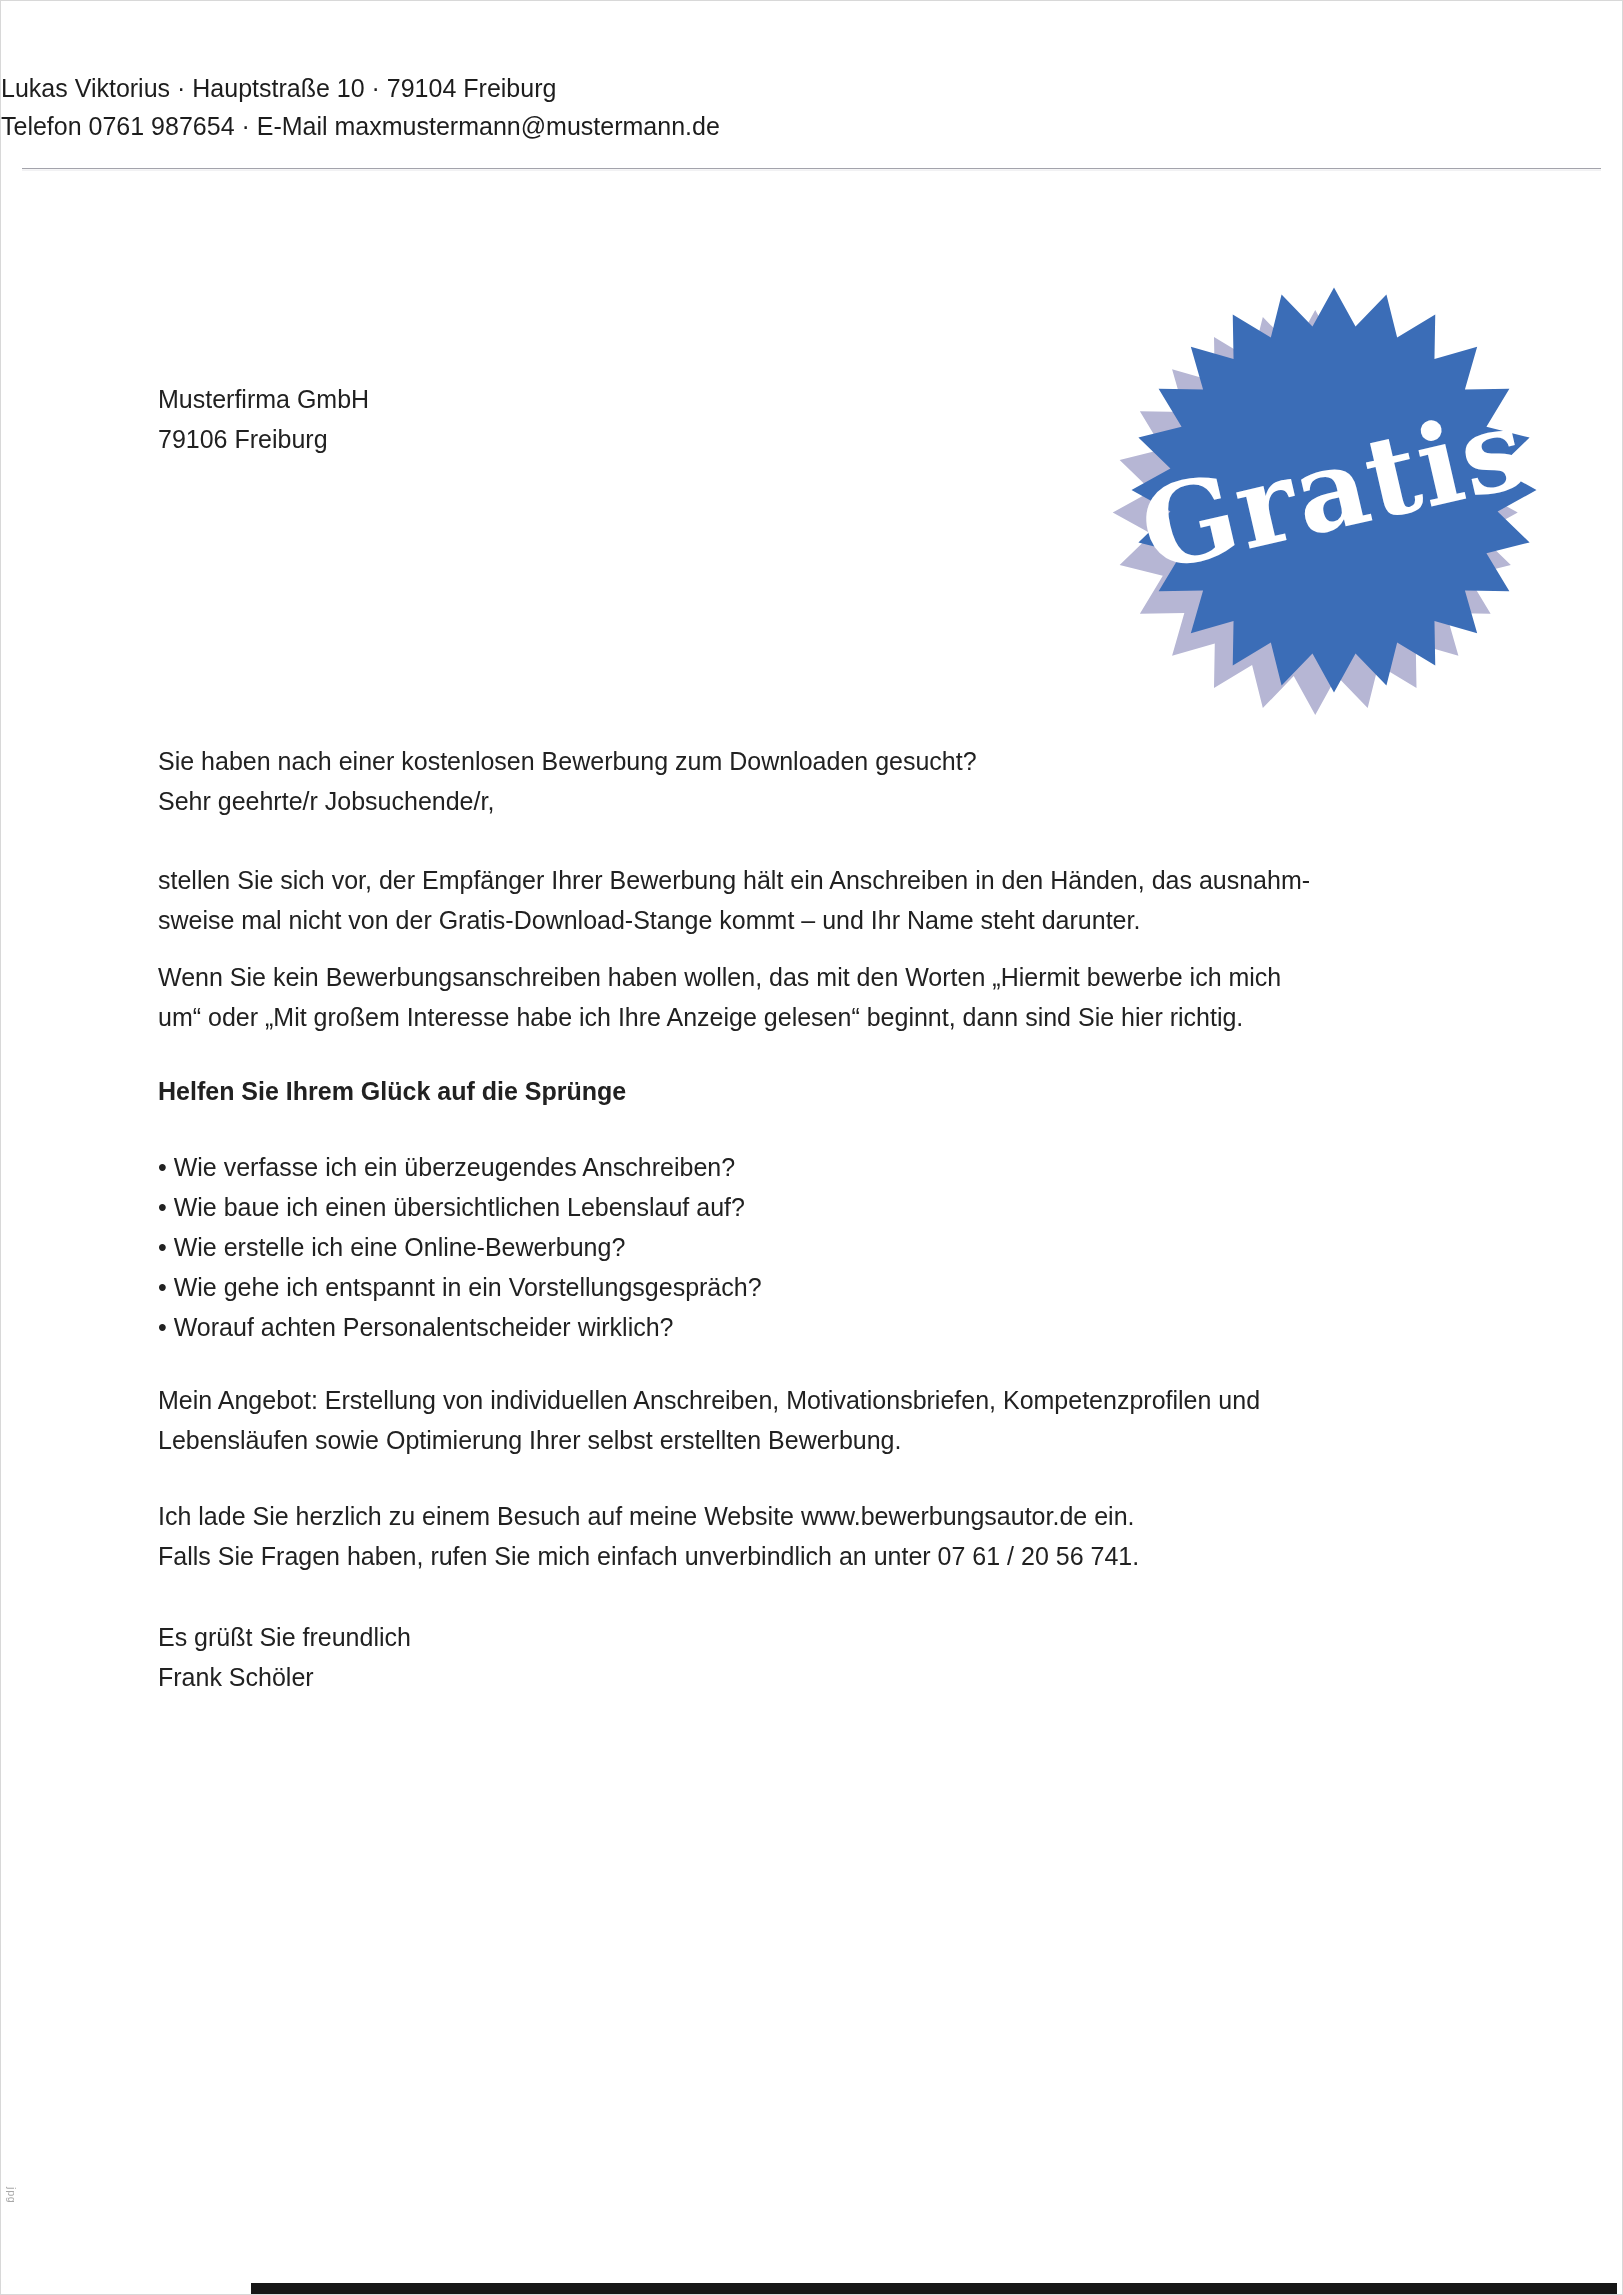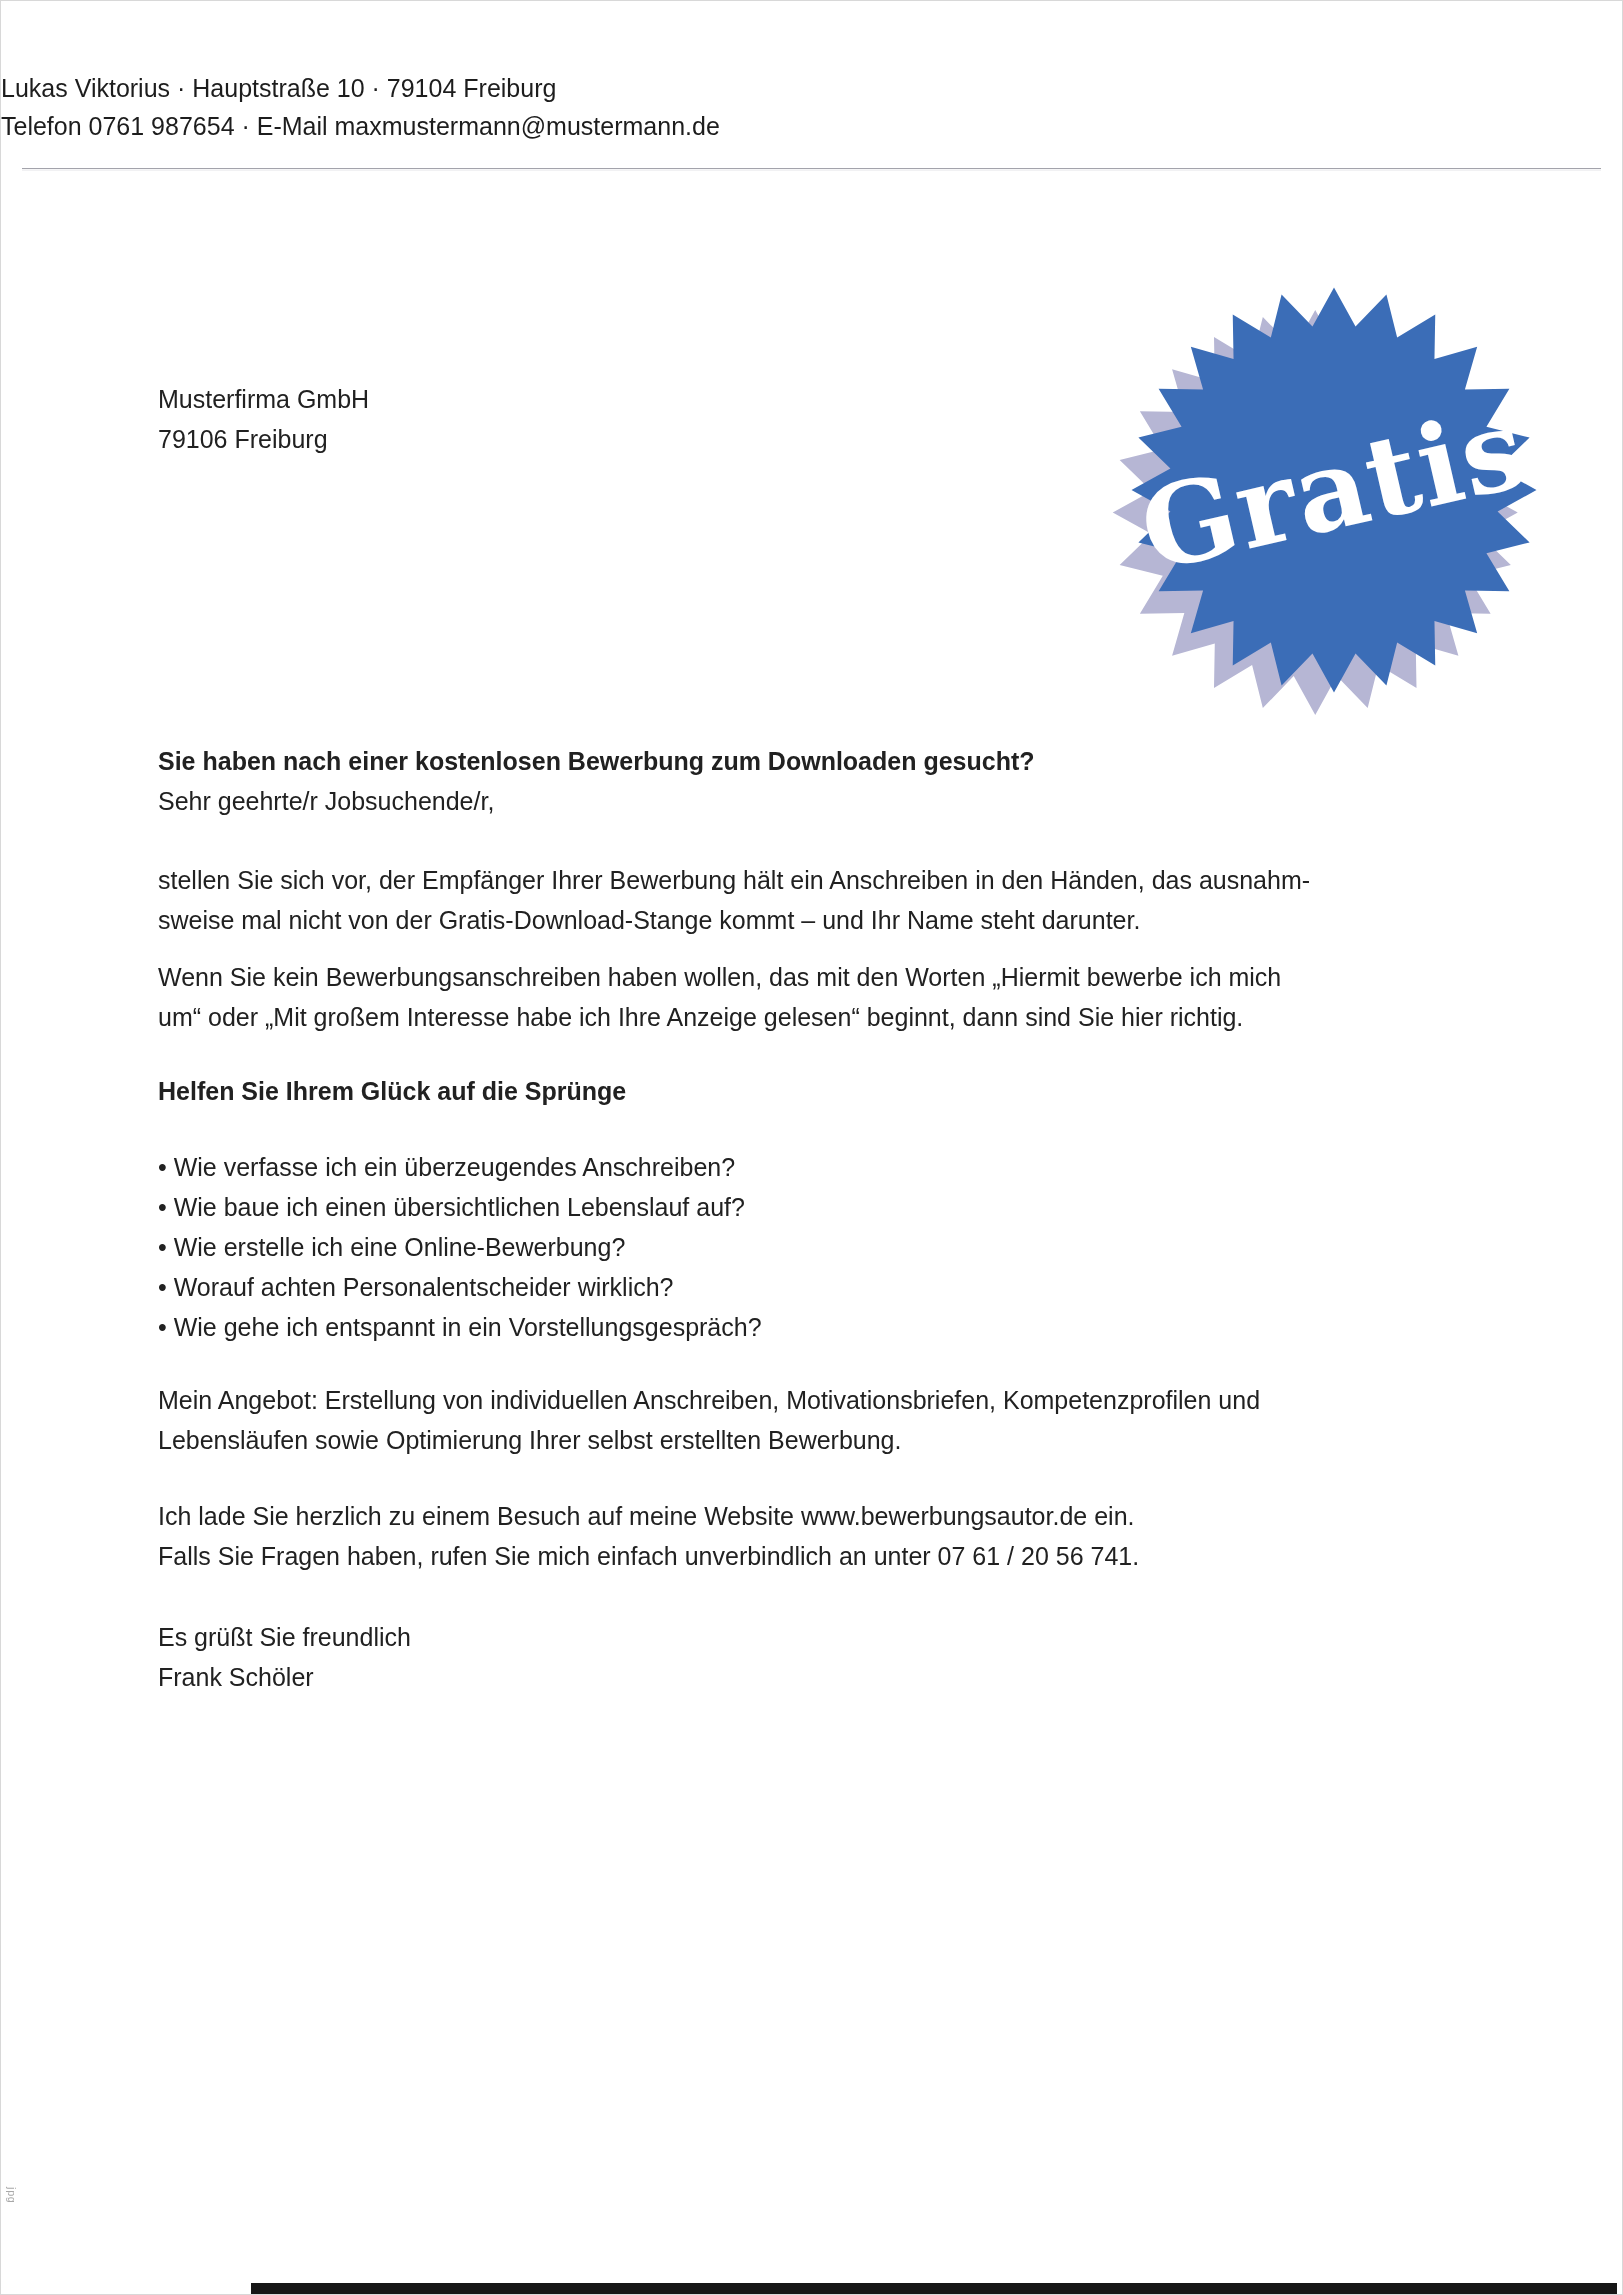--- a/index.html
+++ b/index.html
@@ -36,21 +36,21 @@
   }
   .content {
     padding: 0 97px 0 157px;
   }
   .recipient {
     margin-top: 211px;
     line-height: 1.58;
   }
   .subject {
     margin: 282px 0 0 0;
-    font-weight: bold;
+    font-weight: normal;
   }
   .para {
     margin: 0;
     white-space: pre-line;
     line-height: 1.6;
   }
   .salutation   { }
   .p1           { margin-top: 39px; }
   .p2           { margin-top: 17px; }
   .section-heading {
@@ -138,22 +138,22 @@
 
     <p class="para p2">Wenn Sie kein Bewerbungsanschreiben haben wollen, das mit den Worten „Hiermit bewerbe ich mich
 um“ oder „Mit großem Interesse habe ich Ihre Anzeige gelesen“ beginnt, dann sind Sie hier richtig.</p>
 
     <p class="para section-heading">Helfen Sie Ihrem Glück auf die Sprünge</p>
 
     <div class="bullets">
       <div>• Wie verfasse ich ein überzeugendes Anschreiben?</div>
       <div>• Wie baue ich einen übersichtlichen Lebenslauf auf?</div>
       <div>• Wie erstelle ich eine Online-Bewerbung?</div>
+      <div>• Wie gehe ich entspannt in ein Vorstellungsgespräch?</div>
       <div>• Worauf achten Personalentscheider wirklich?</div>
-      <div>• Wie gehe ich entspannt in ein Vorstellungsgespräch?</div>
     </div>
 
     <p class="para p3">Mein Angebot: Erstellung von individuellen Anschreiben, Motivationsbriefen, Kompetenzprofilen und
 Lebensläufen sowie Optimierung Ihrer selbst erstellten Bewerbung.</p>
 
     <p class="para p4">Ich lade Sie herzlich zu einem Besuch auf meine Website www.bewerbungsautor.de ein.
 Falls Sie Fragen haben, rufen Sie mich einfach unverbindlich an unter 07 61 / 20 56 741.</p>
 
     <p class="para closing">Es grüßt Sie freundlich
 Frank Schöler</p>

